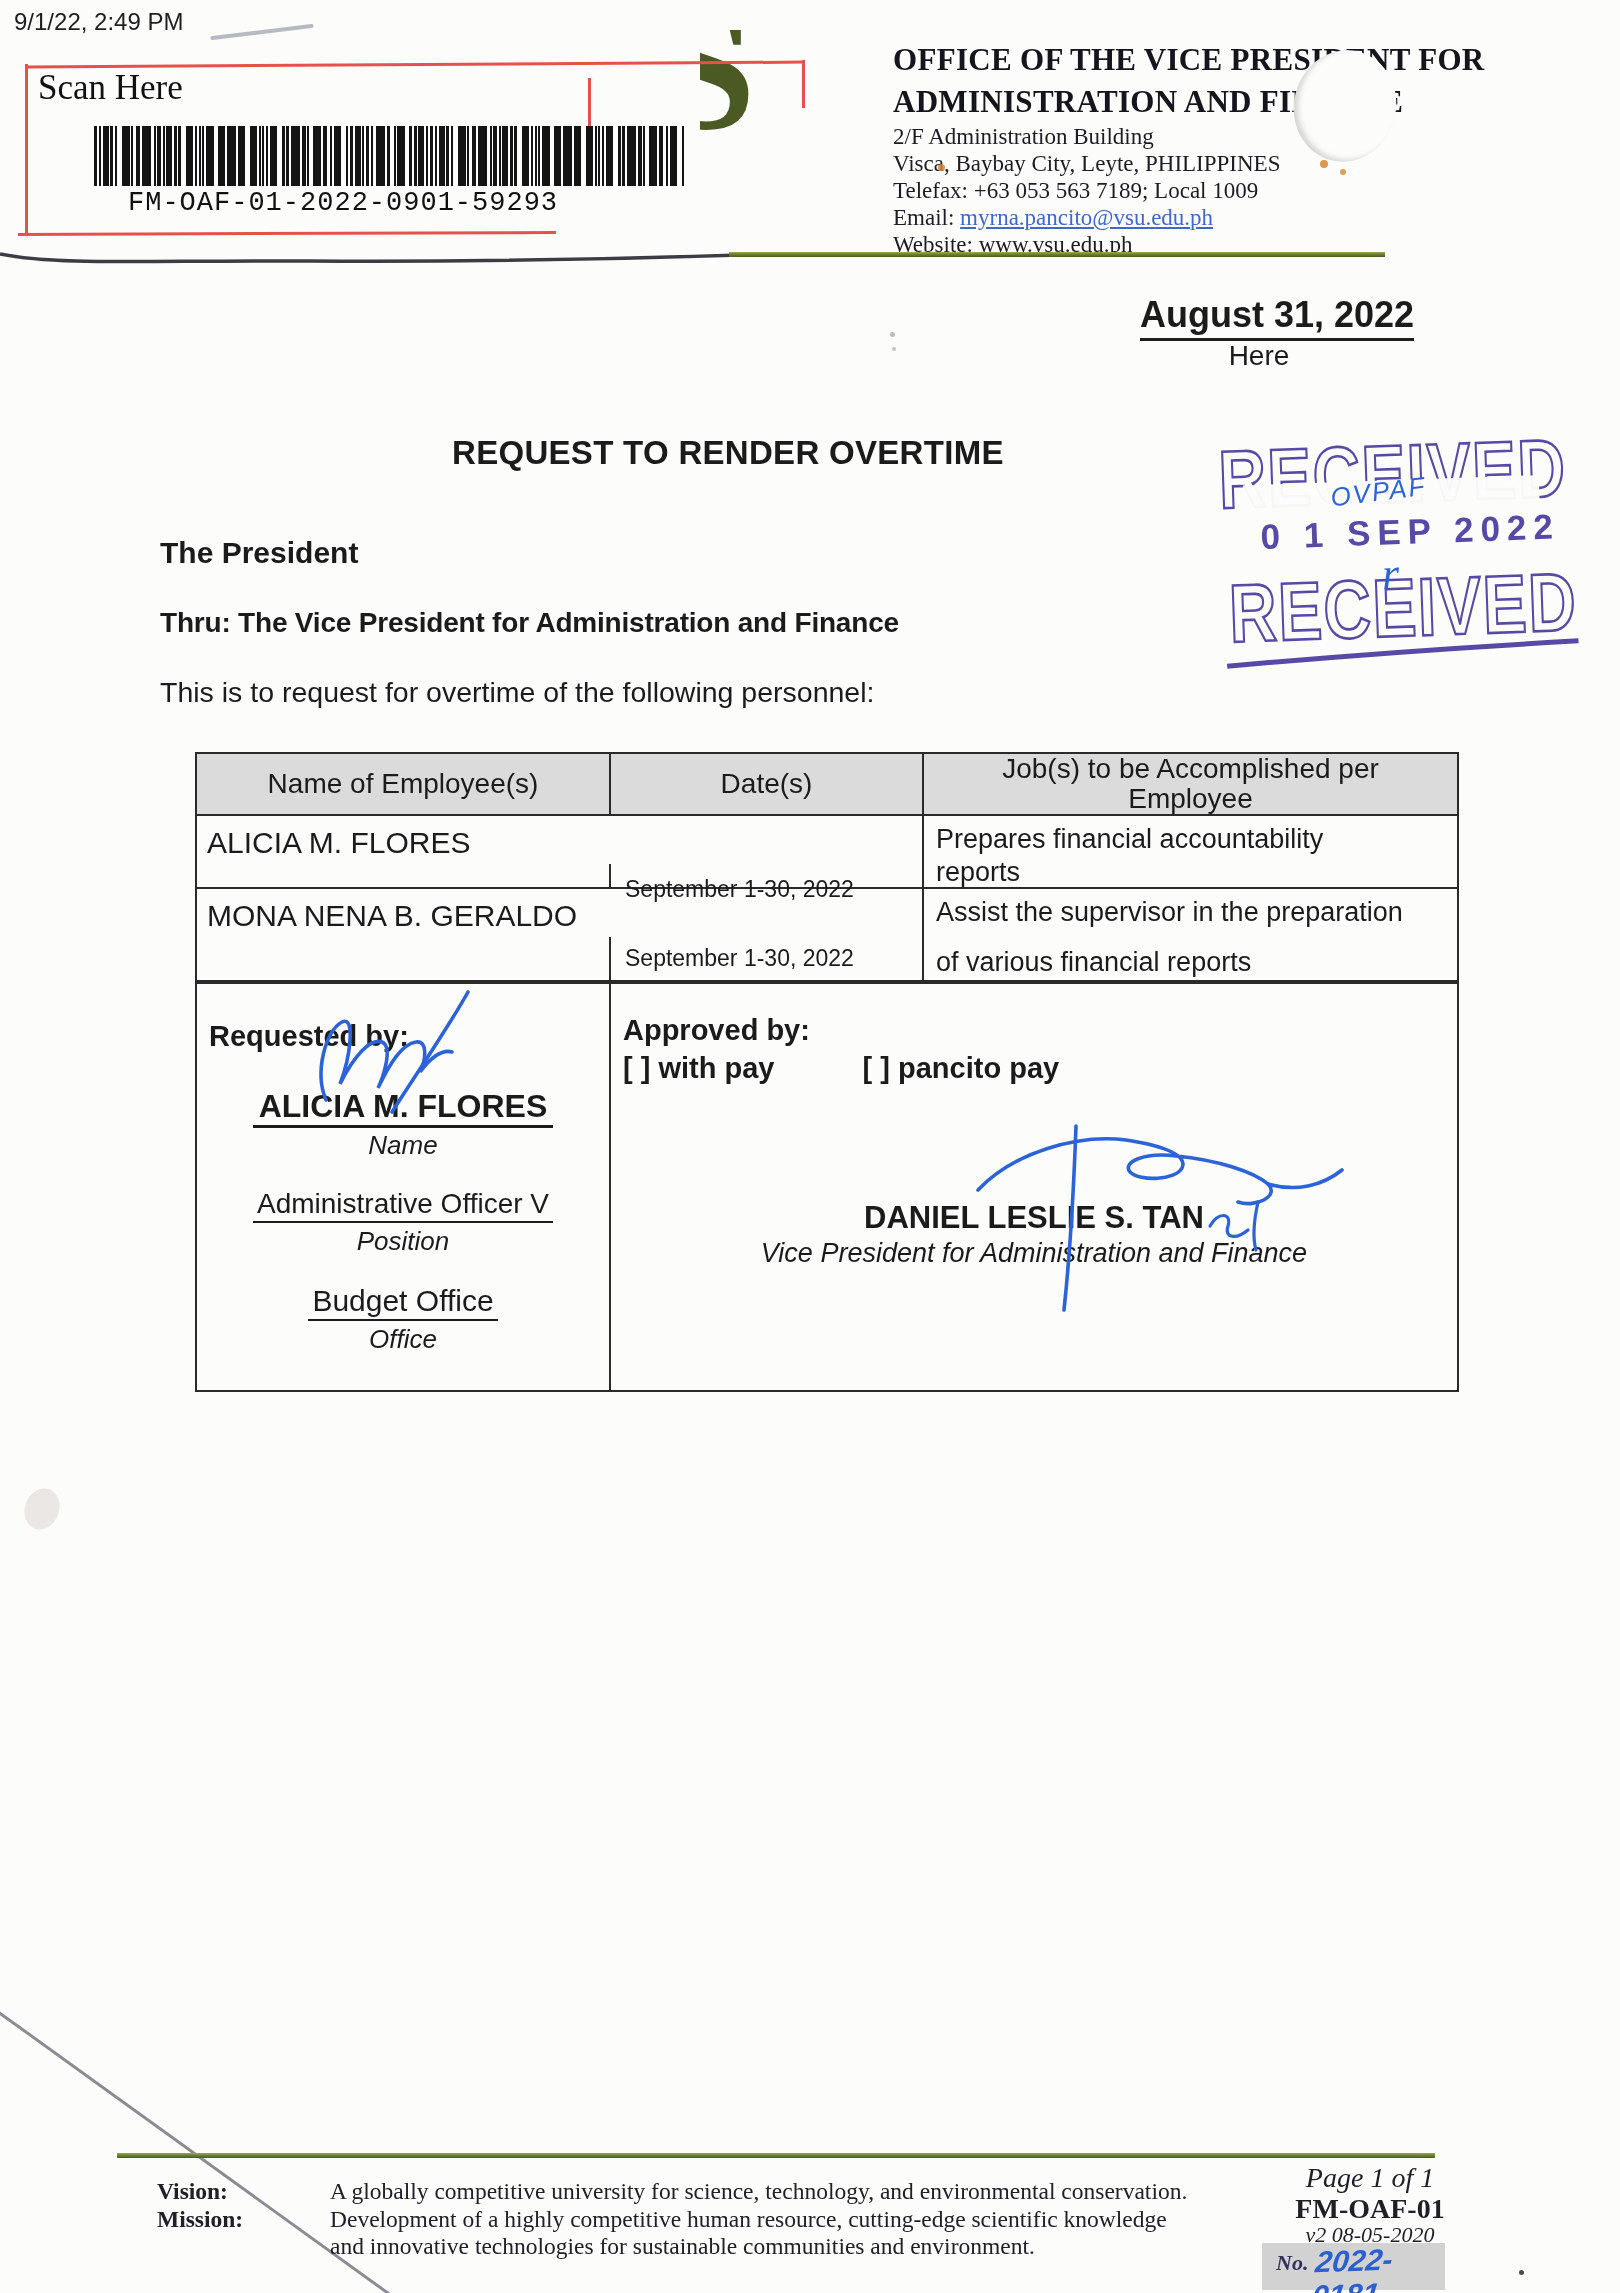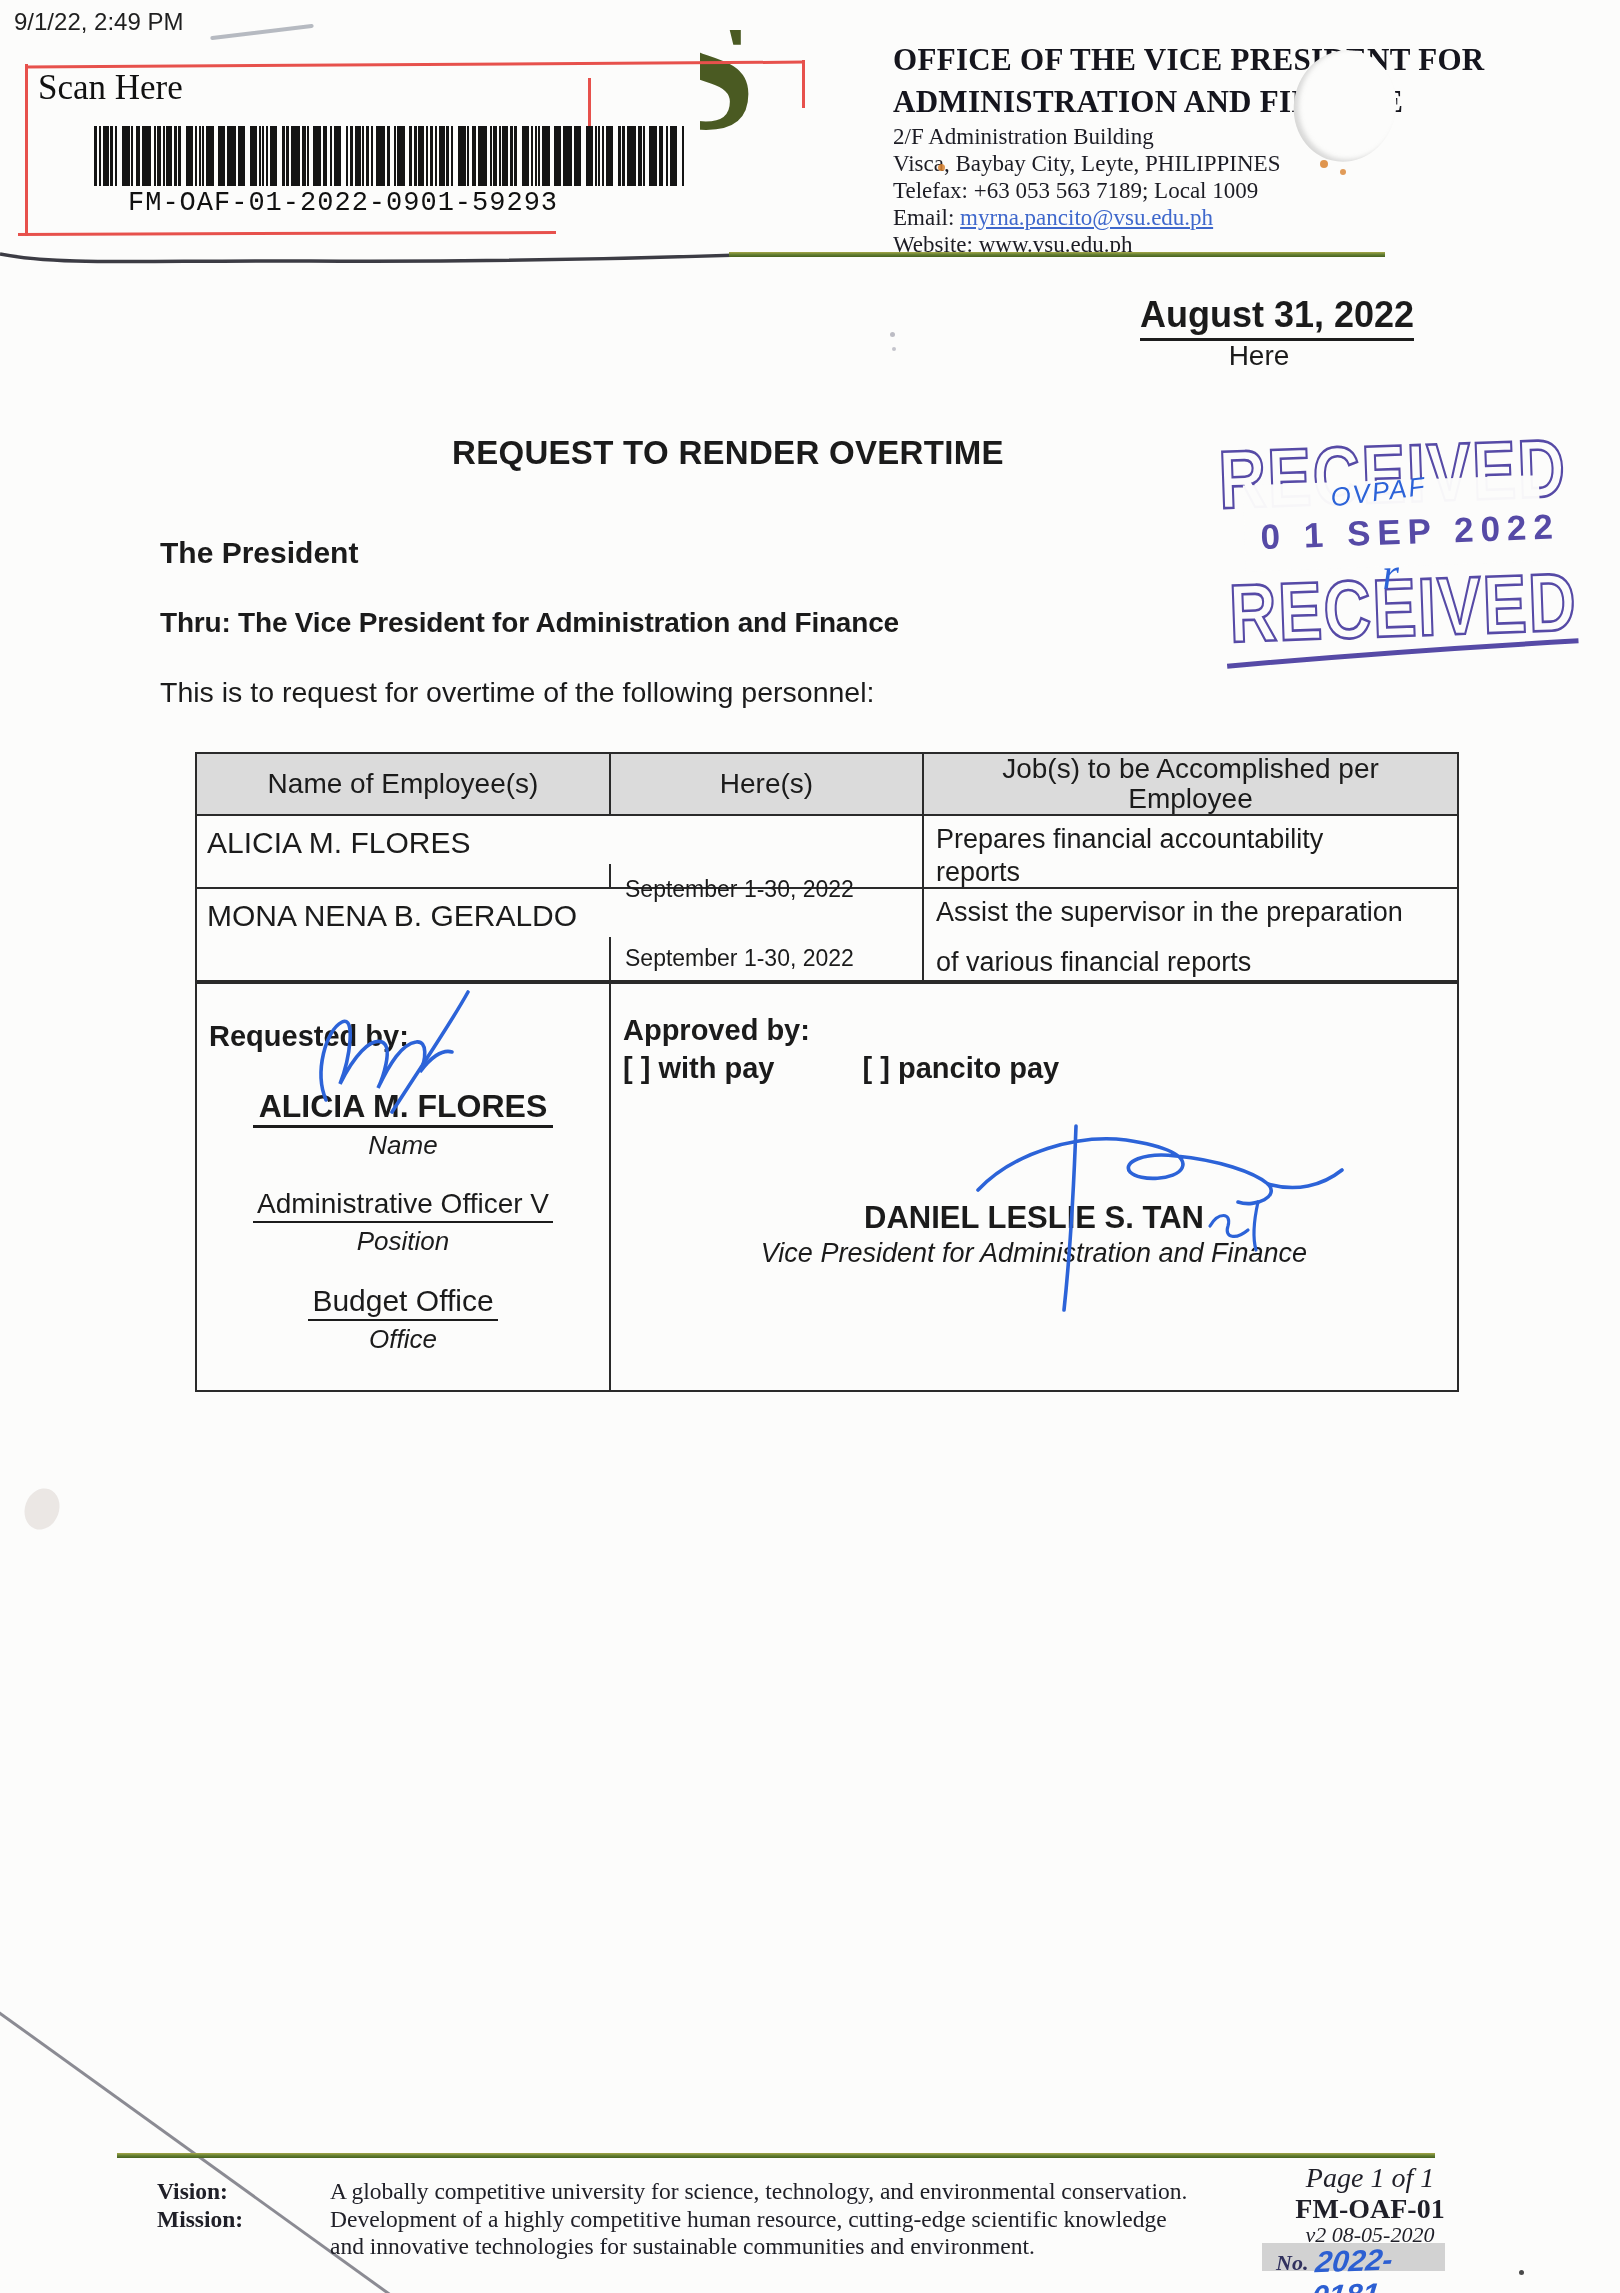--- a/index.html
+++ b/index.html
@@ -38,21 +38,21 @@
   #sig-table .scell{position:relative;box-sizing:border-box;}
   #sig-table .right{border-left:2.5px solid #2a2a2a;}
   .cap{font-style:italic;font-size:26px;}
   .ul-thick{border-bottom:3.5px solid #1c1c1c;padding:0 6px 1px 6px;}
   .ul-thin{border-bottom:2.5px solid #1c1c1c;padding:0 4px 2px 4px;}
   .cstack{position:absolute;left:0;right:0;text-align:center;}
   
   #stamp{left:1215px;top:412px;transform:rotate(-2deg);}
   
   .foot-serif{font-family:"Liberation Serif",serif;color:#202028;font-size:23.5px;line-height:27px;}
-  #no-box{left:1262px;top:2243px;width:183px;height:28px;background:#d2d2d2;}
+  #no-box{left:1262px;top:2243px;width:183px;height:47px;background:#d2d2d2;}
   .hand{font-style:italic;transform:skewX(-8deg) rotate(-2deg);display:inline-block;color:#2c5fd2;font-weight:bold;}
   .dot{border-radius:50%;}
 </style>
 </head>
 <body>
 
 <div id="page">
 
   <div class="abs" style="left:14px;top:8px;font-size:24px;color:#1f1f1f;">9/1/22, 2:49 PM</div>
 
@@ -112,21 +112,21 @@
     <text x="166" y="176" font-size="44" font-style="italic" fill="#2c63d8" font-family="Liberation Serif, serif">r</text>
     <path d="M8,248 C120,242 260,237 360,235" stroke="#564aa6" stroke-width="5" fill="none"></path>
   </svg>
 
   <div class="abs b" style="left:160px;top:536px;font-size:30px;">The President</div>
   <div class="abs b" style="left:160px;top:607px;font-size:28px;letter-spacing:-0.2px;">Thru: The Vice President for Administration and Finance</div>
   <div class="abs" style="left:160px;top:676px;font-size:28.5px;">This is to request for overtime of the following personnel:</div>
 
   <div id="ot-table" class="abs">
     <div class="cell hd c0">Name of Employee(s)</div>
-    <div class="cell hd">Here(s)</div>
+    <div class="cell hd">Date(s)</div>
     <div class="cell hd">
         <div style="width:432px;">Job(s) to be Accomplished per Employee</div>
       </div>
 
     <div class="cell r1 c0 name nowrap">ALICIA M. FLORES</div>
     <div class="cell r1 date nowrap">September 1-30, 2022</div>
     <div class="cell r1 job">
       <div class="nowrap">Prepares financial accountability</div>
       <div class="nowrap">reports</div>
     </div>

